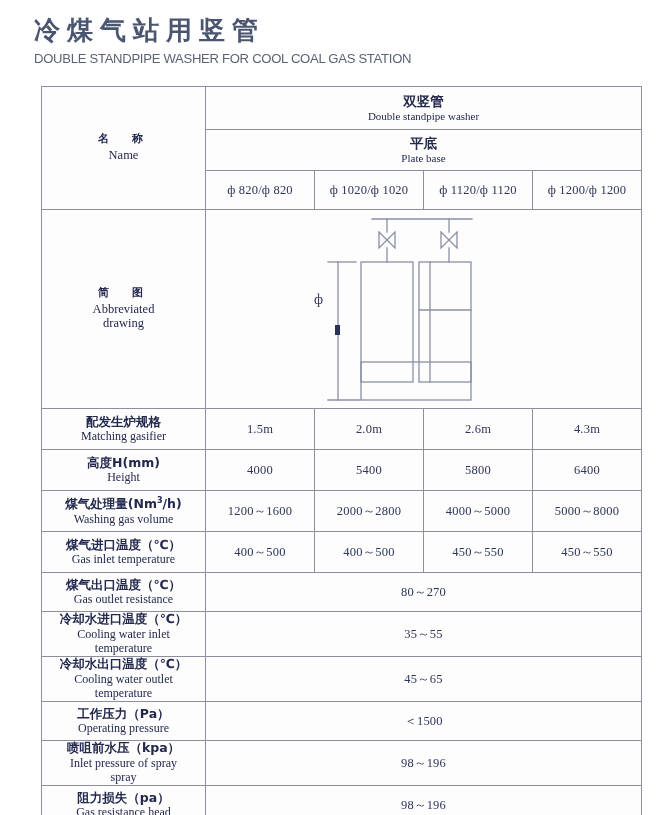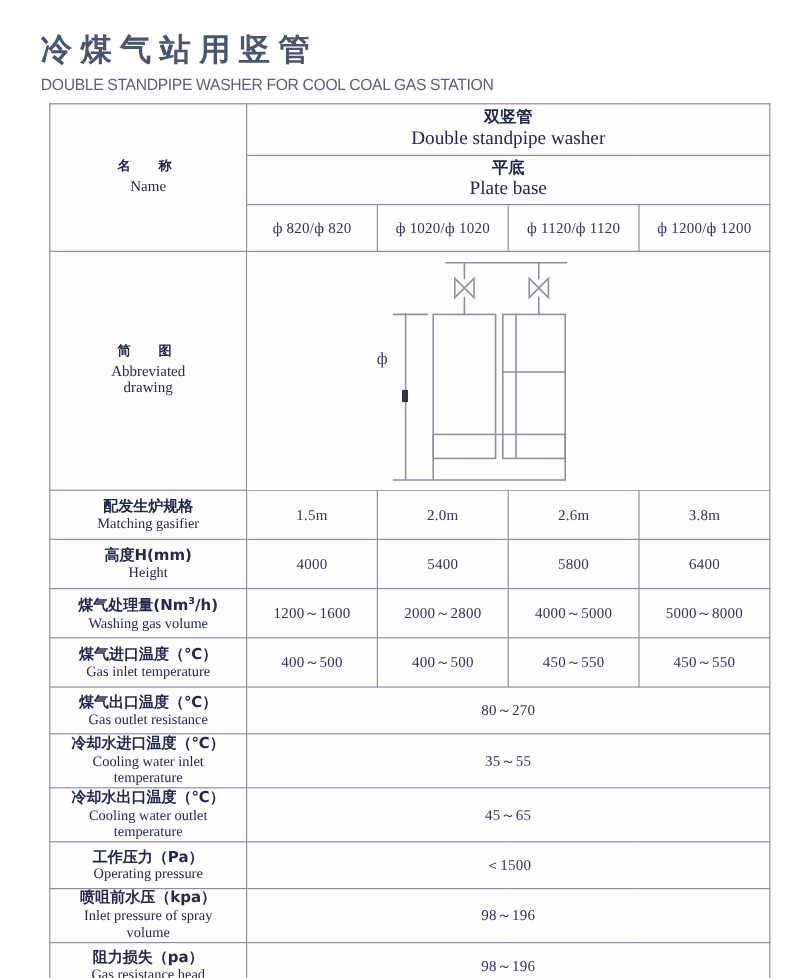--- a/index.html
+++ b/index.html
@@ -12,21 +12,21 @@
     height: 815px;
     position: relative;
     font-family: "Liberation Serif", "DejaVu Serif", serif;
     overflow: hidden;
   }
 
   
   .header {
     position: absolute;
     left: 34px;
-    top: 28px;
+    top: 16px;
     width: 600px;
   }
   .title-cn {
     font-family: "DejaVu Sans", "Liberation Sans", sans-serif;
     font-size: 26px;
     font-weight: bold;
     letter-spacing: 7px;
     color: #4a5570;
     line-height: 1.15;
     white-space: nowrap;
@@ -112,21 +112,21 @@
     padding: 4px 0;
   }
   td.grp .cn {
     font-family: "DejaVu Sans", "Liberation Sans", sans-serif;
     font-size: 13.5px;
     font-weight: bold;
     color: #23294d;
     display: block;
   }
   td.grp .en {
-    font-size: 16px;
+    font-size: 11px;
     color: #23294d;
     display: block;
   }
   td.dim {
     font-size: 12.5px;
     color: #23294d;
     letter-spacing: 0.2px;
     white-space: nowrap;
   }
   td.val {
@@ -251,21 +251,21 @@
       </tr>
 
       <tr>
         <td class="label-col" style="height:40px">
           <span class="cn">配发生炉规格</span>
           <span class="en">Matching gasifier</span>
         </td>
         <td class="val">1.5m</td>
         <td class="val">2.0m</td>
         <td class="val">2.6m</td>
-        <td class="val">3.8m</td>
+        <td class="val">4.3m</td>
       </tr>
 
       <tr>
         <td class="label-col" style="height:40px">
           <span class="cn">高度H(mm)</span>
           <span class="en">Height</span>
         </td>
         <td class="val">4000</td>
         <td class="val">5400</td>
         <td class="val">5800</td>
@@ -325,21 +325,21 @@
           <span class="cn">工作压力（Pa）</span>
           <span class="en">Operating pressure</span>
         </td>
         <td class="val" colspan="4">＜1500</td>
       </tr>
 
       <tr>
         <td class="label-col" style="height:44px">
           <span class="cn">喷咀前水压（kpa）</span>
           <span class="en">Inlet pressure of spray</span>
-          <span class="en">volume</span>
+          <span class="en">spray</span>
         </td>
         <td class="val" colspan="4">98～196</td>
       </tr>
 
       <tr>
         <td class="label-col" style="height:38px">
           <span class="cn">阻力损失（pa）</span>
           <span class="en">Gas resistance head</span>
         </td>
         <td class="val" colspan="4">98～196</td>

